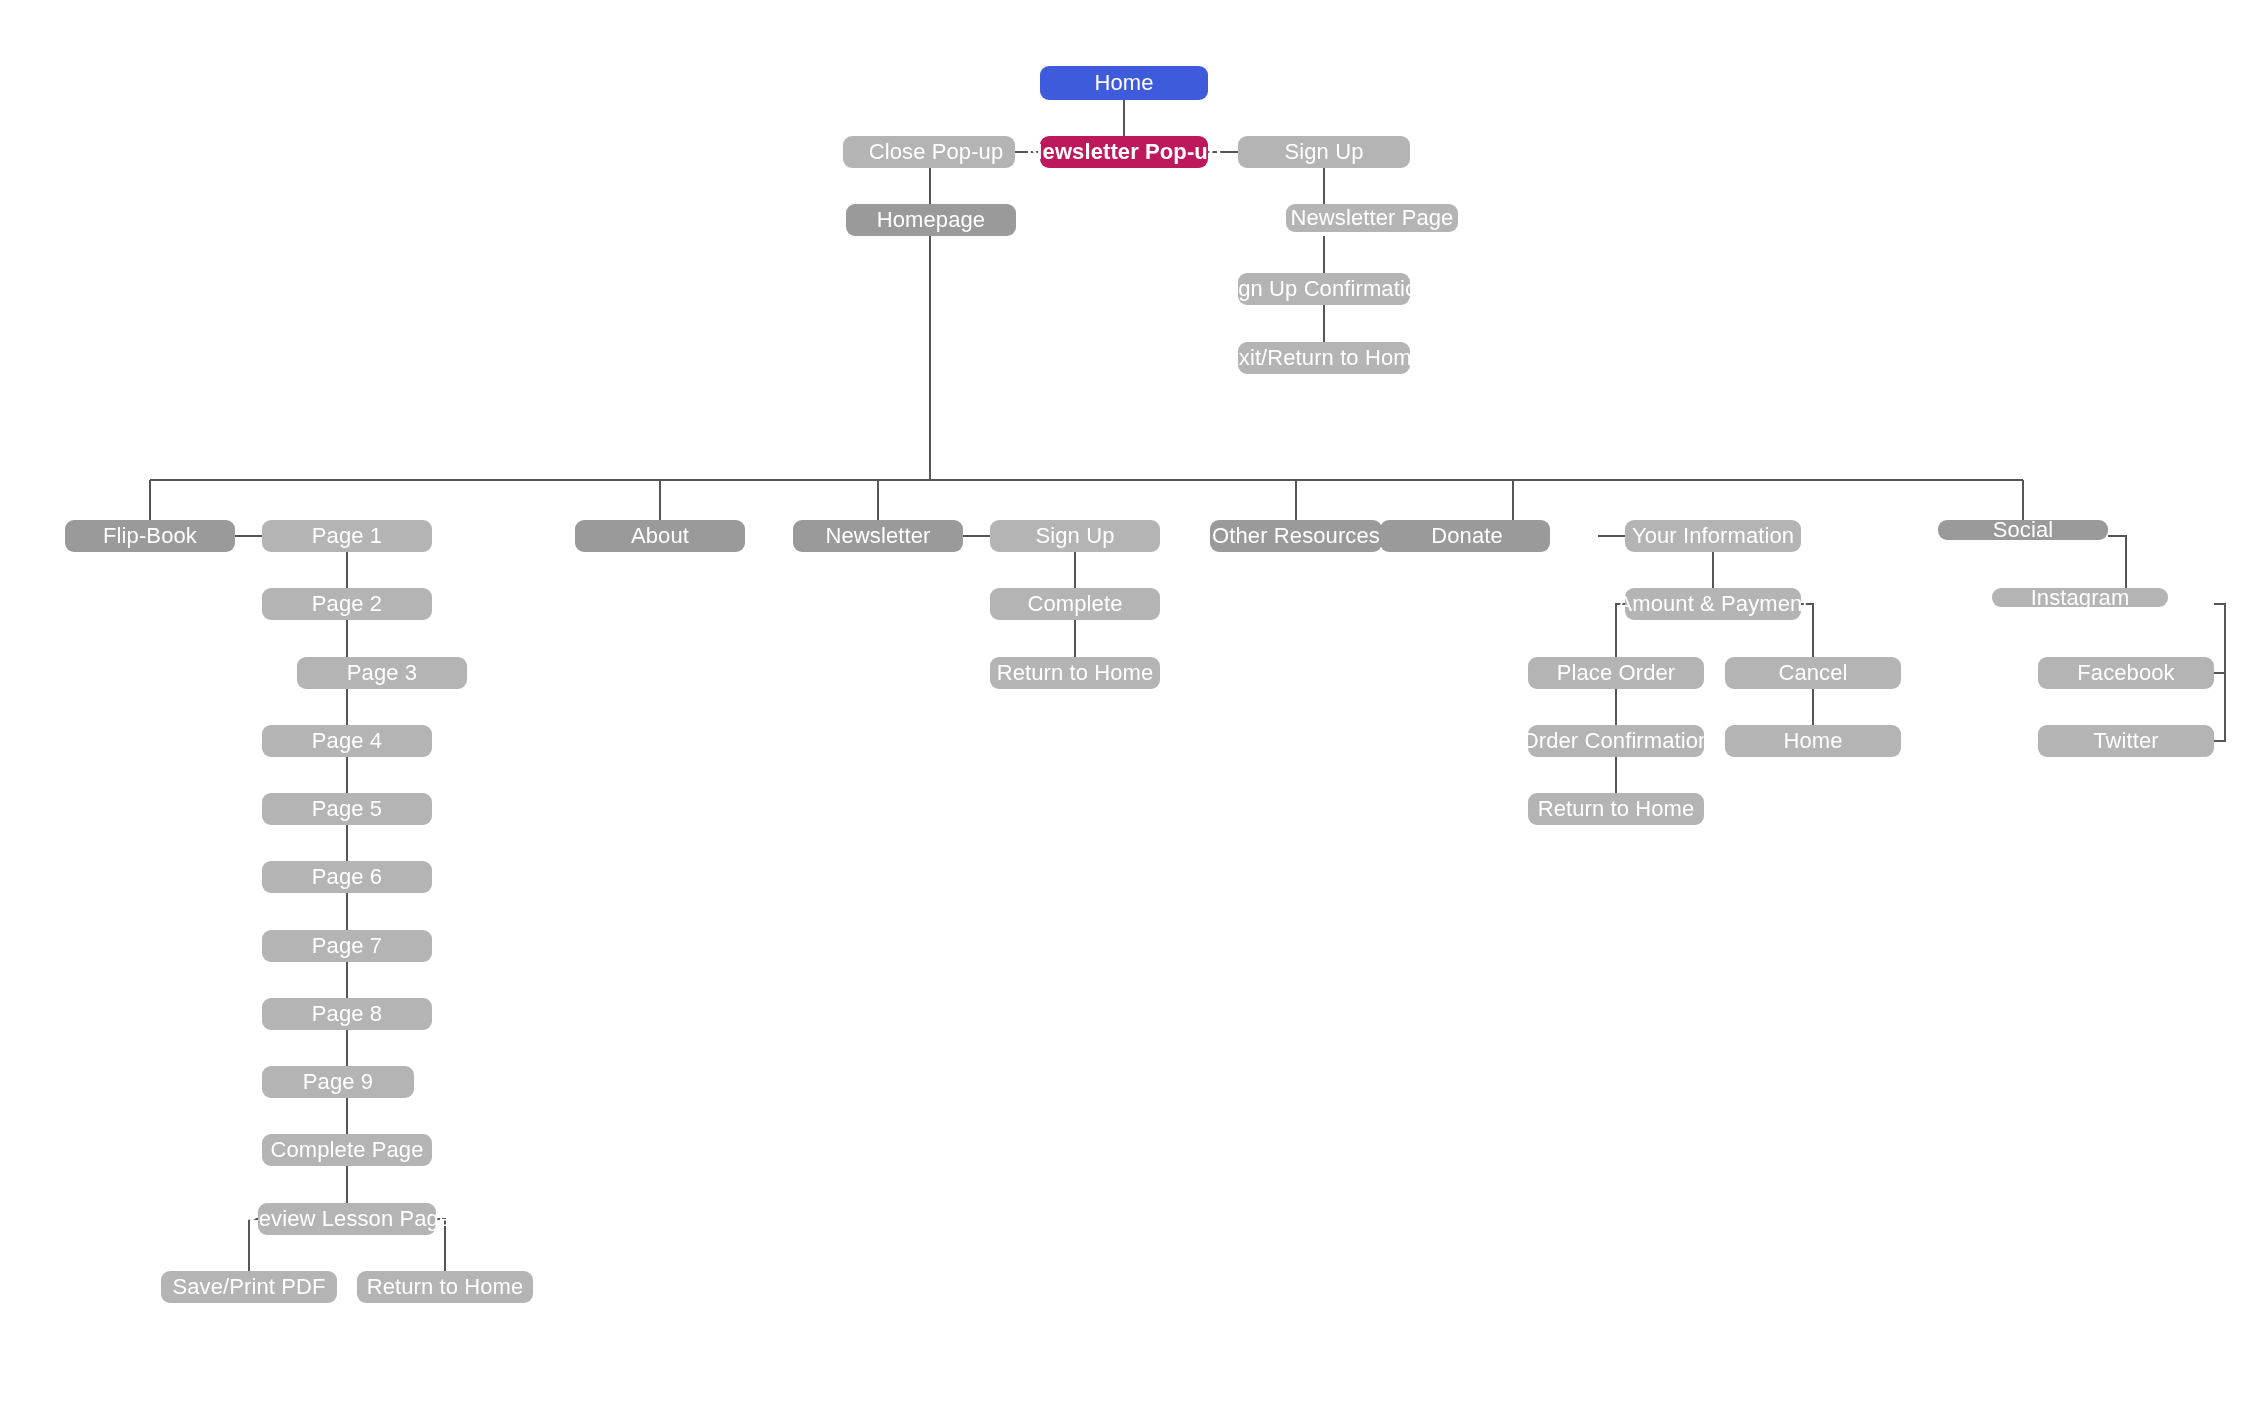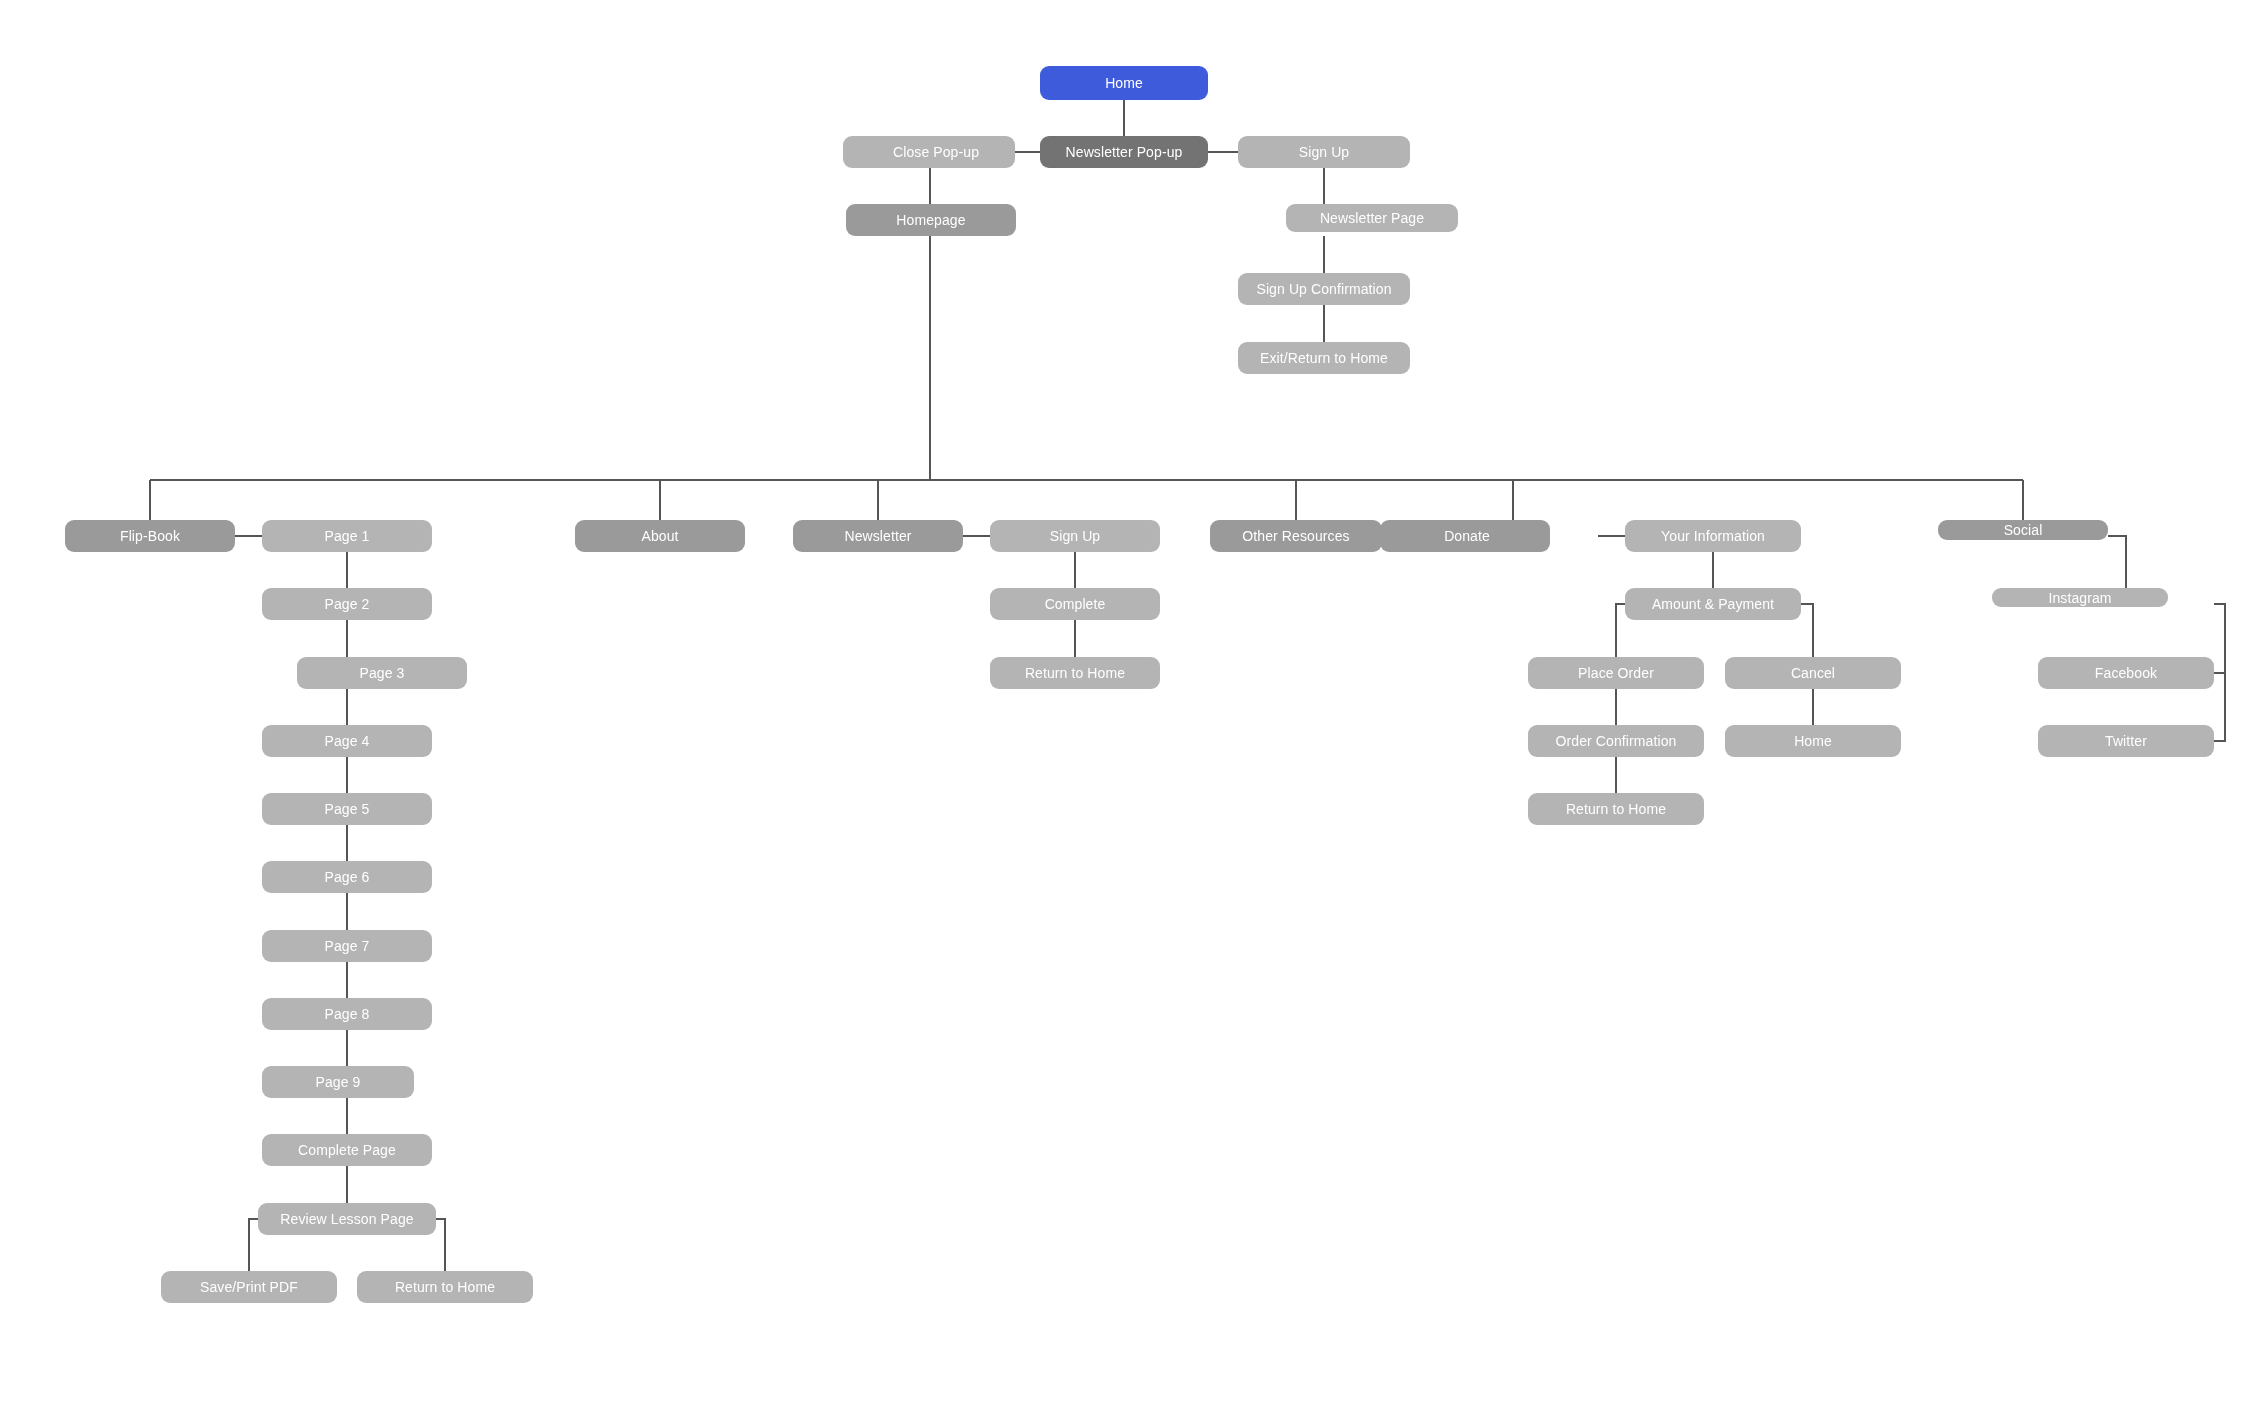--- a/index.html
+++ b/index.html
@@ -24,31 +24,31 @@
     width: 2258px; height: 1418px;
     pointer-events: none;
   }
   .node {
     position: absolute;
     display: flex;
     align-items: center;
     justify-content: center;
     border-radius: 9px;
     color: #ffffff;
-    font-size: 14px;
+    font-size: 22px;
     font-weight: 500;
     letter-spacing: 0.1px;
     white-space: nowrap;
     text-align: center;
     line-height: 1;
     padding: 0 6px;
     user-select: none;
   }
   .lvl-root   { background: #3d5bdb; }
-  .lvl-dark   { background: #737373; }
+  .lvl-dark   { background: #be185d; font-weight: bold; }
   .lvl-mid    { background: #9a9a9a; }
   .lvl-light  { background: #b4b4b4; }
 </style>
 </head>
 <body>
 
 <div id="canvas">
   <svg id="edges" viewBox="0 0 2258 1418" xmlns="http://www.w3.org/2000/svg">
       <path d="M1124,100 L1124,136" fill="none" stroke="#555555" stroke-width="1.6" shape-rendering="crispEdges"></path>
       <path d="M1040,152 L1015,152" fill="none" stroke="#555555" stroke-width="1.6" shape-rendering="crispEdges"></path>

